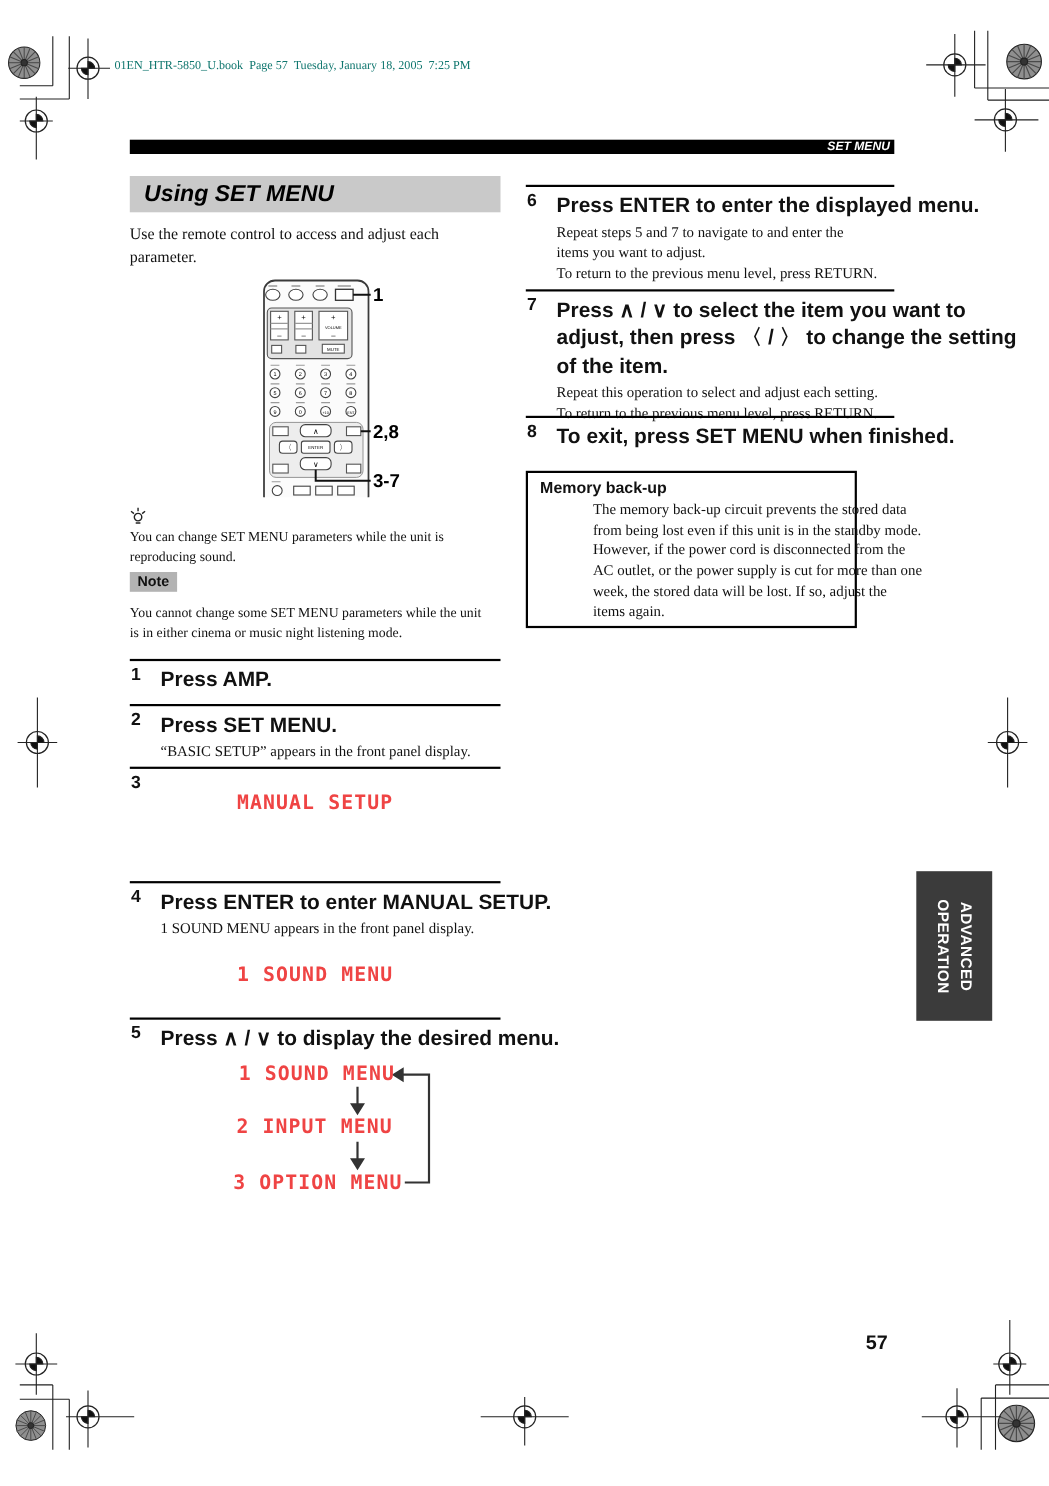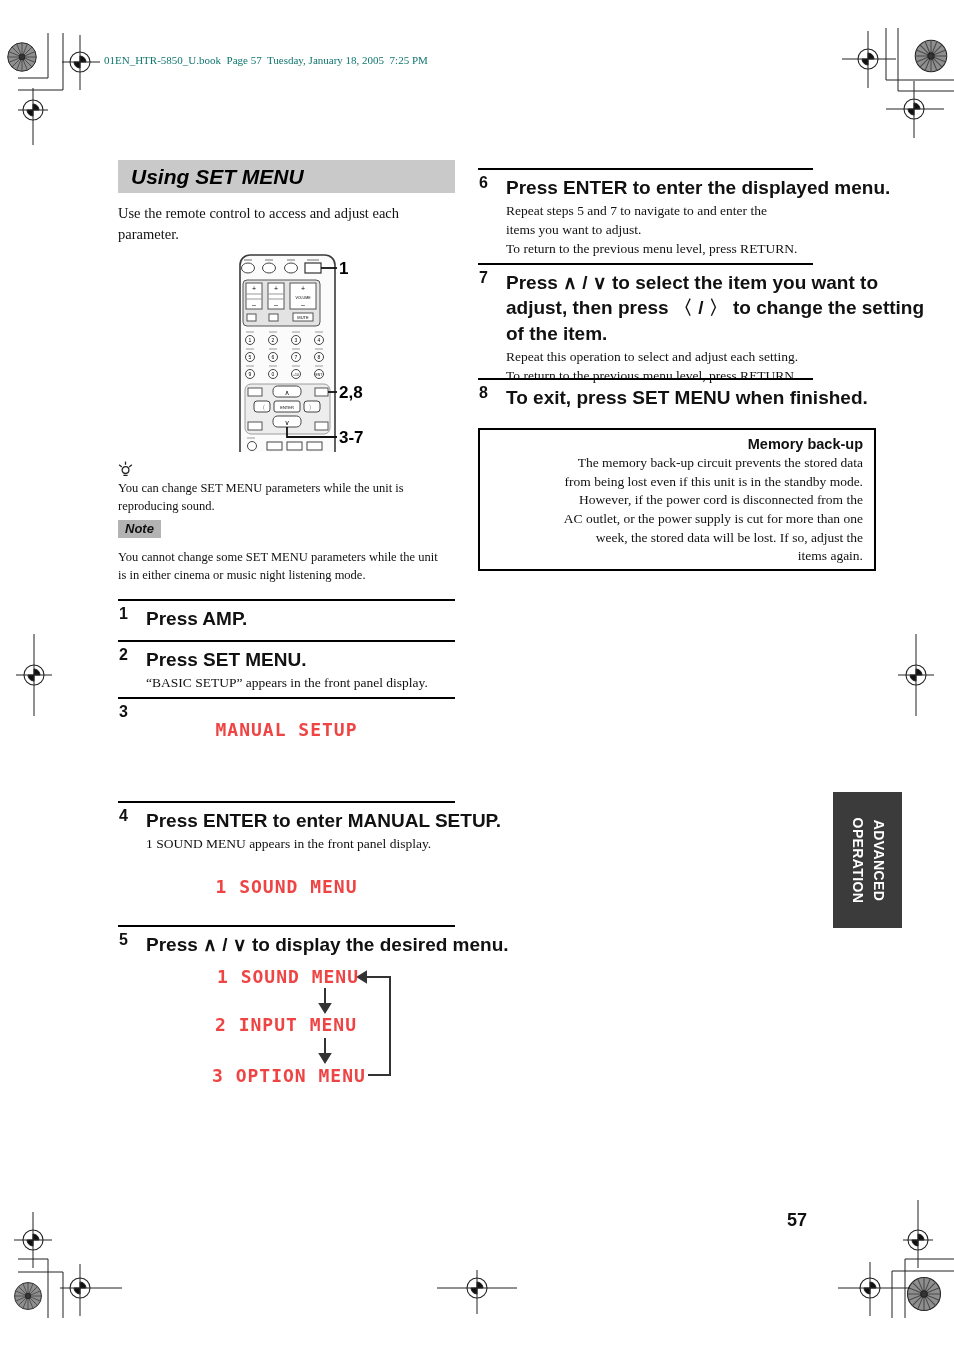--- a/index.html
+++ b/index.html
@@ -19,40 +19,40 @@
 
   .intro { position:absolute; left:118px; top:203px; font-size:14.5px; line-height:1.45; white-space:pre; }
 
   .remote-wrap { position:absolute; left:237px; top:252px; width:135px; height:200px; }
   .callout { position:absolute; font-family:"Liberation Sans", sans-serif; font-weight:bold; font-size:17px; color:#000; }
 
   .tip-icon { position:absolute; left:117px; top:460px; }
   .tip-text { position:absolute; left:118px; top:479px; font-size:12.5px; line-height:1.45; white-space:pre; }
 
   .note-label { position:absolute; left:118px; top:520px; background:#b3b3b3; padding:1px 7px 2px 7px;
-                font-family:"Liberation Sans", sans-serif; font-weight:bold; font-style:italic; font-size:13px; }
+                font-family:"Liberation Sans", sans-serif; font-weight:bold; font-size:13px; }
   .note-text { position:absolute; left:118px; top:548px; font-size:12.5px; line-height:1.45; white-space:pre; }
 
   .step { position:absolute; border-top:2px solid #000; }
   .step-num { position:absolute; left:1px; top:4px; font-family:"Liberation Sans", sans-serif;
               font-weight:bold; font-size:16px; }
   .step-heading { margin:5px 0 0 28px; font-family:"Liberation Sans", sans-serif; font-weight:bold;
                   font-size:19px; line-height:1.33; white-space:pre; }
   .step-body { margin:2px 0 0 28px; font-size:13.5px; line-height:1.4; white-space:pre; }
 
   .lcd { font-family:"DejaVu Sans Mono", monospace; font-weight:bold; font-size:18px;
          letter-spacing:1px; color:#ef4444; }
   .step .lcd { text-align:center; }
 
   .cycle { position:absolute; left:118px; top:958px; width:337px; height:132px; }
   .cycle-row { position:absolute; }
   .cycle-svg { position:absolute; left:0; top:0; }
 
-  .membox { position:absolute; left:478px; top:428px; width:398px; height:143px; box-sizing:border-box;
-            border:2px solid #000; padding:6px 11px;text-align:right; }
+  .membox { position:absolute; left:478px; top:428px; width:301px; height:143px; box-sizing:border-box;
+            border:2px solid #000; padding:6px 11px; }
   .membox .mt { font-family:"Liberation Sans", sans-serif; font-weight:bold; font-size:14.5px; }
   .membox .mb { margin-top:2px; font-size:13.5px; line-height:1.38; white-space:pre;margin-left:48px; }
 
   .side-tab { position:absolute; left:833px; top:792px; width:69px; height:136px; background:#3b3b3b; }
   .side-tab .rot { position:absolute; left:-33.5px; top:33.5px; width:136px; height:69px;
                    transform:rotate(90deg); display:flex; align-items:center; justify-content:center;
                    font-family:"Liberation Sans", sans-serif; font-weight:bold; font-size:14px;
                    letter-spacing:.4px; color:#fff; text-align:center; line-height:1.45; white-space:pre; }
 
   .page-num { position:absolute; left:787px; top:1210px; font-family:"Liberation Sans", sans-serif;
@@ -122,20 +122,23 @@
         <path d="M903,1240H933M918,1200V1268"></path>
       <path d="M905,1259H954M892,1271H954M905,1259V1318M892,1271V1318"></path>
       <use href="#sun" transform="translate(924,1294) scale(1.1)"></use>
       <use href="#xh" x="870" y="1288"></use>
         <path d="M838,1288H910M870,1262V1316"></path>
     </g>
   </svg>
 
   <div class="doc-header">01EN_HTR-5850_U.book  Page 57  Tuesday, January 18, 2005  7:25 PM</div>
 
+  <div class="banner">
+    <span class="banner-label">SET MENU</span>
+  </div>
 
   <div class="title-box">
     <div class="t">Using SET MENU</div>
   </div>
 
   <div class="intro">Use the remote control to access and adjust each
 parameter.</div>
 
   <div class="remote-wrap">
     <svg width="135" height="200" viewBox="0 0 135 200">

